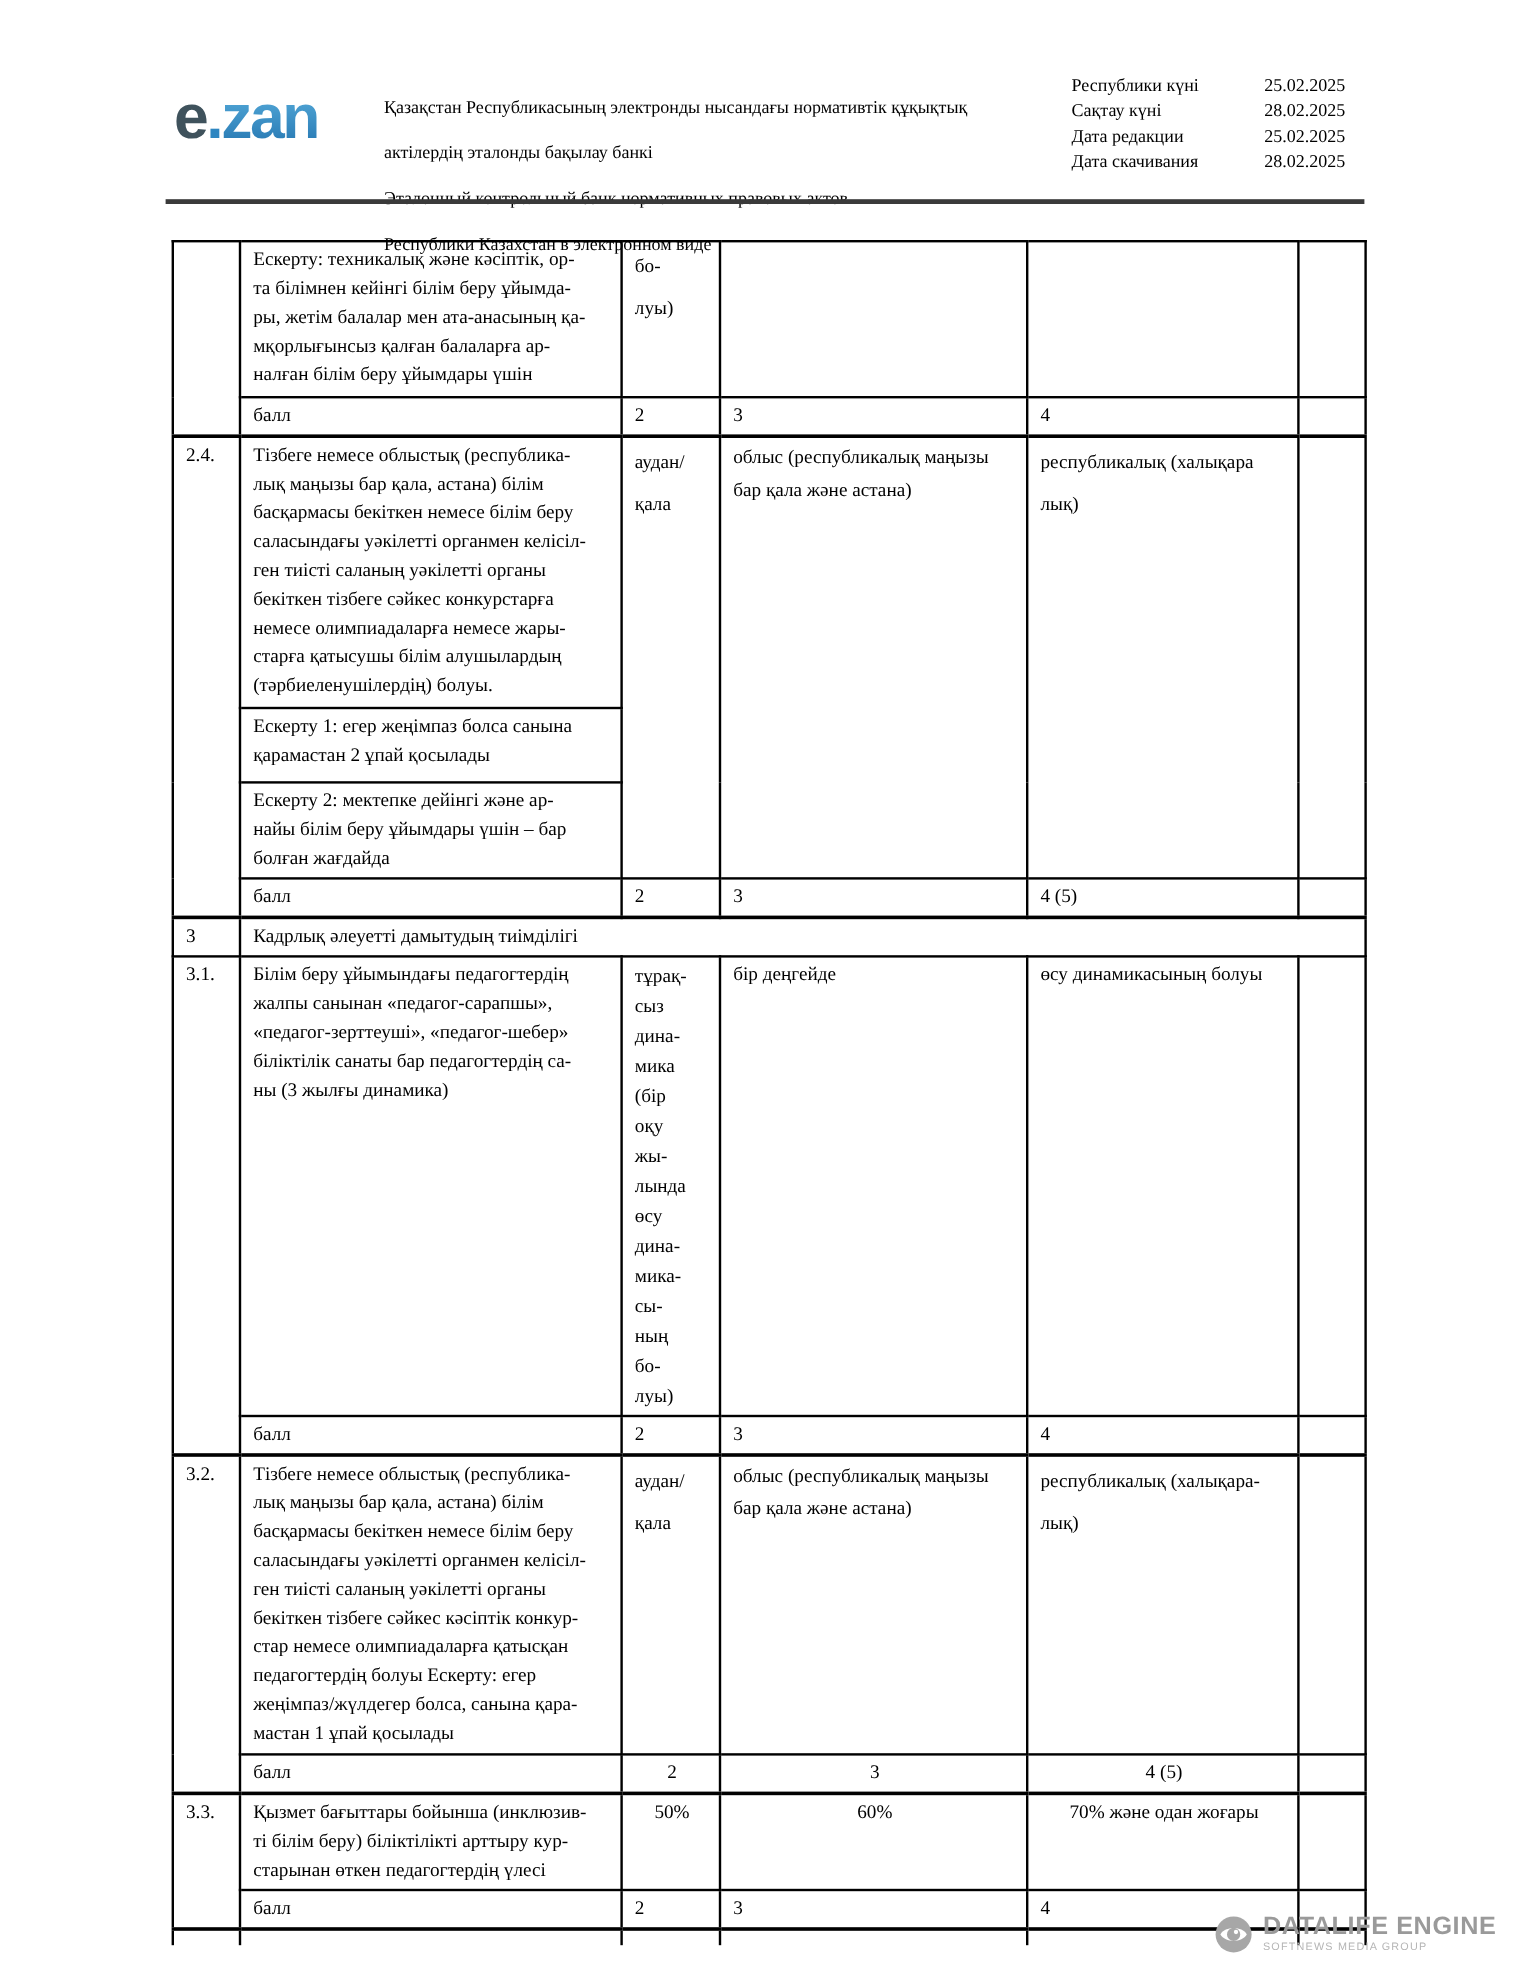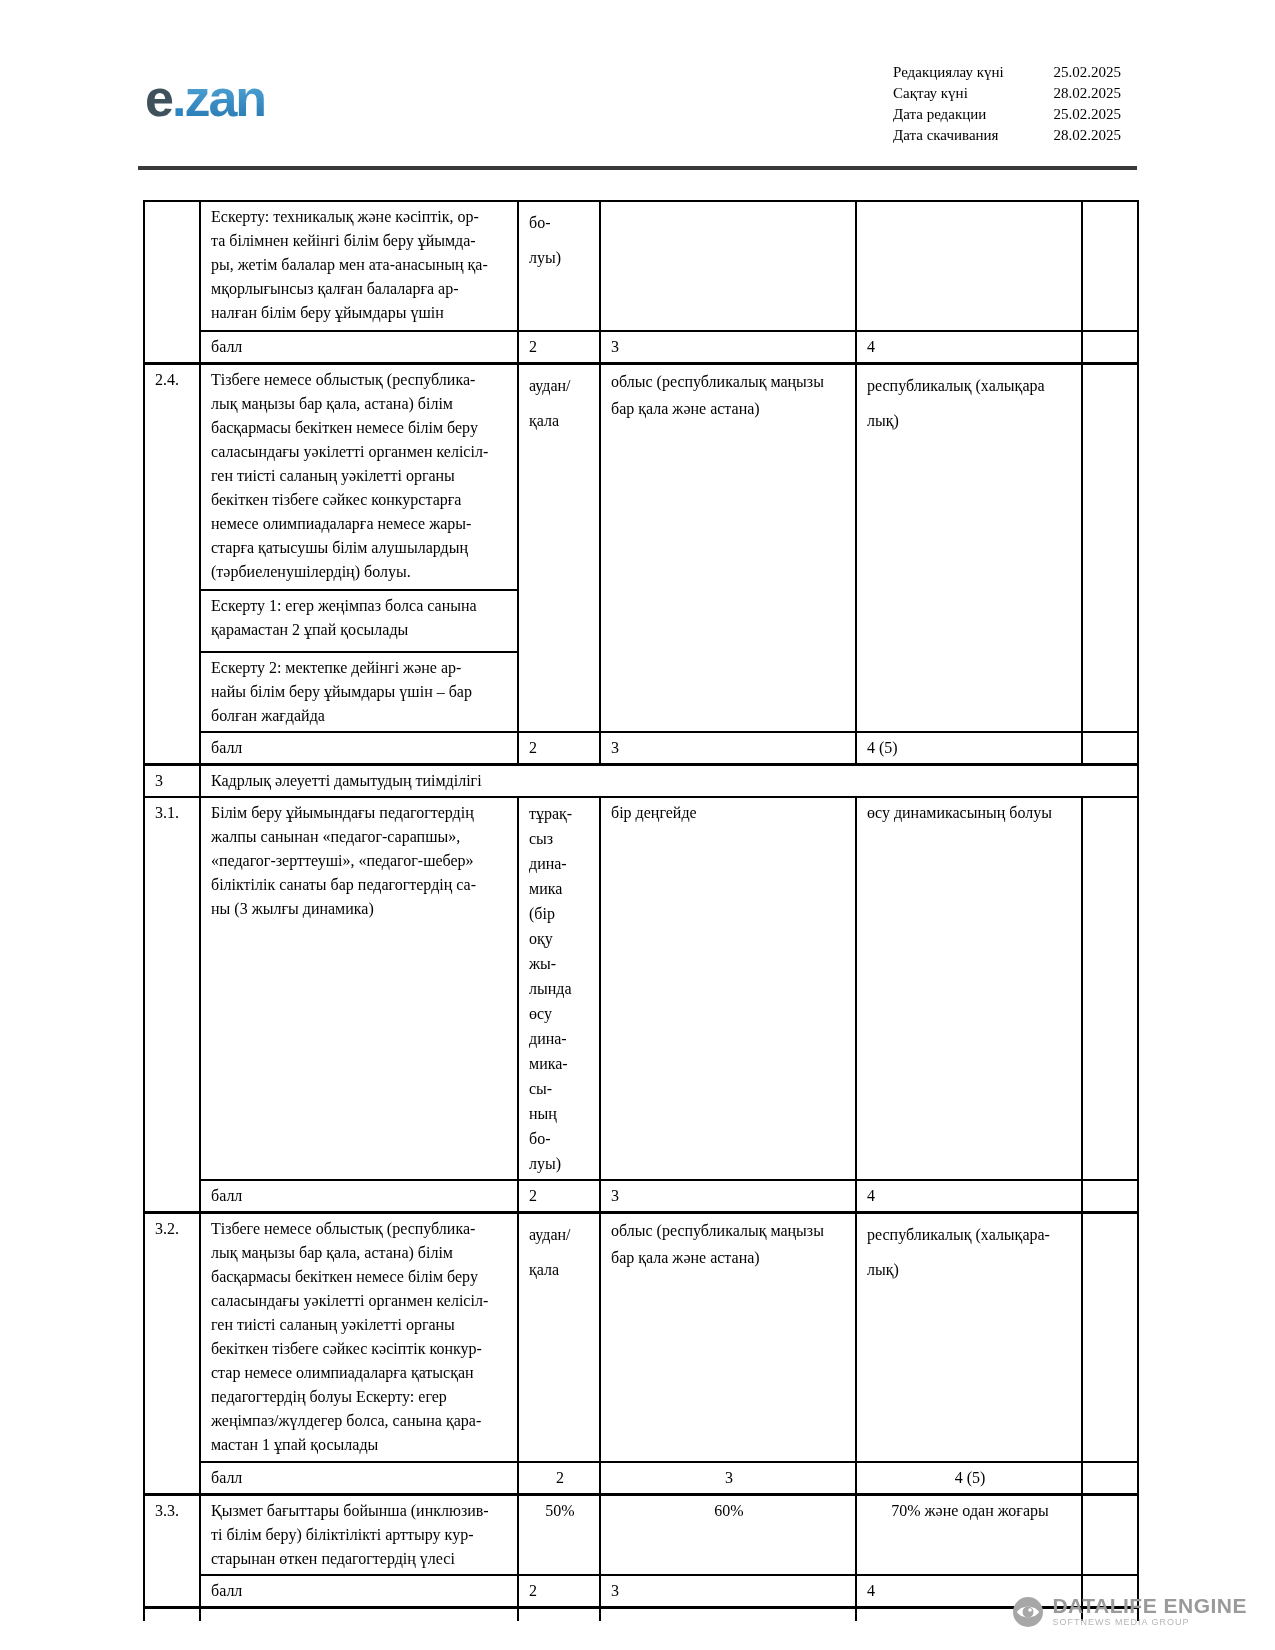--- a/index.html
+++ b/index.html
@@ -76,23 +76,29 @@
   .footer-brand .fb-main { font-size: 21px; font-weight: 700; letter-spacing: 0.5px; line-height: 22px; }
   .footer-brand .fb-sub { font-size: 9px; letter-spacing: 1px; color: #b5b5b5; line-height: 11px; }
 </style>
 </head>
 <body>
 
 <div class="page-header">
   <div class="logo">
     <span class="lg-e">e</span><span class="lg-dot">.</span><span class="lg-zan">zan</span>
   </div>
+  <div class="org-text">
+    <div>Қазақстан Республикасының электронды нысандағы нормативтік құқықтық</div>
+    <div>актілердің эталонды бақылау банкі</div>
+    <div>Эталонный контрольный банк нормативных правовых актов</div>
+    <div>Республики Казахстан в электронном виде</div>
+  </div>
   <div class="dates">
     <div class="drow">
-      <span class="dlabel">Редакциялау күні</span>
+      <span class="dlabel">Республики күні</span>
       <span class="dvalue">25.02.2025</span>
     </div>
     <div class="drow">
       <span class="dlabel">Сақтау күні</span>
       <span class="dvalue">28.02.2025</span>
     </div>
     <div class="drow">
       <span class="dlabel">Дата редакции</span>
       <span class="dvalue">25.02.2025</span>
     </div>

